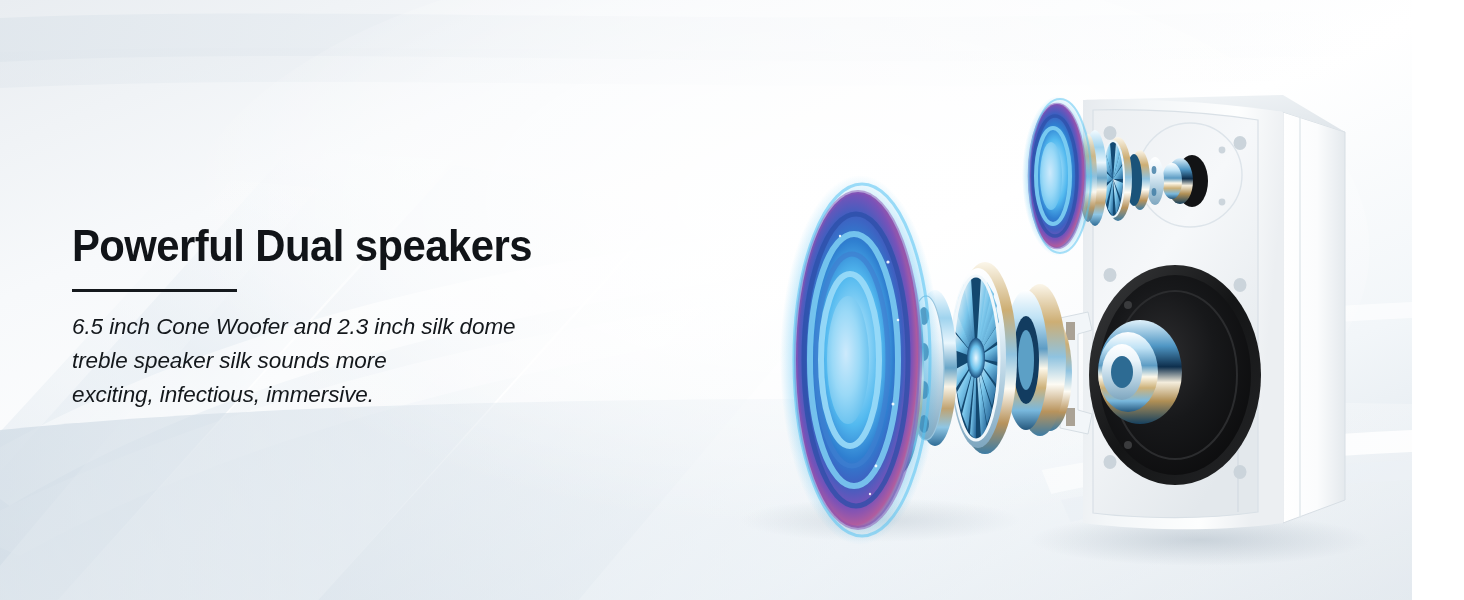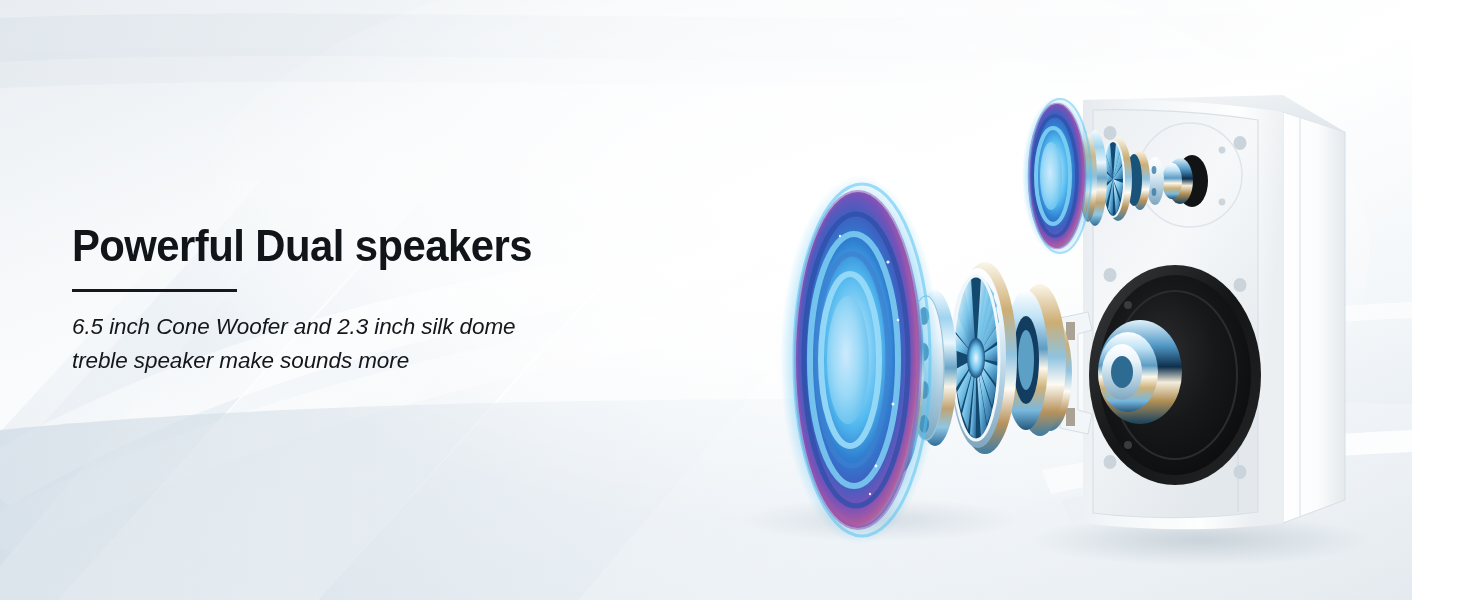--- a/index.html
+++ b/index.html
@@ -404,17 +404,18 @@
         <ellipse cx="1060" cy="176" rx="31" ry="77" fill="none" stroke="#56c3f2" stroke-width="2" opacity="0.5"></ellipse>
       </g>
     </svg>
   </div>
 
   <div class="text-block">
     <div class="headline">Powerful Dual speakers</div>
     <div class="divider"></div>
     <div class="subcopy">
       <div>6.5 inch Cone Woofer and 2.3 inch silk dome</div>
-      <div>treble speaker make sounds more</div>
+      <div>treble speaker silk sounds more</div>
+      <div>exciting, infectious, immersive.</div>
     </div>
   </div>
 
 </div>
 
 </body></html>

